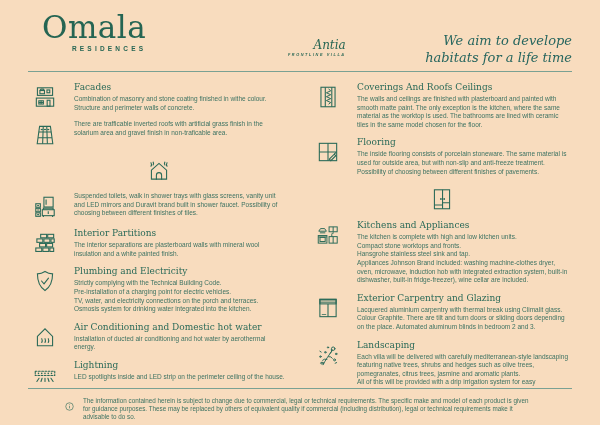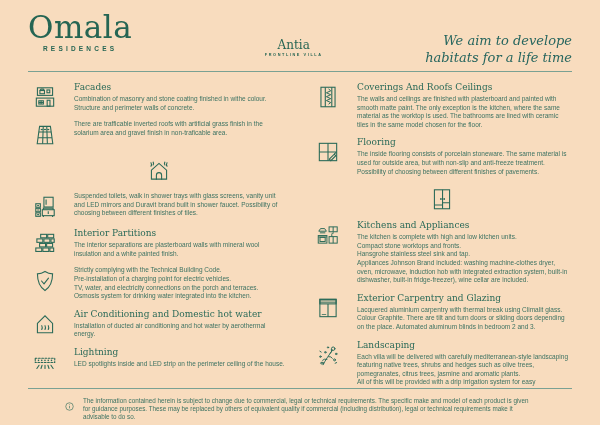--- a/index.html
+++ b/index.html
@@ -1,24 +1,24 @@
 <!DOCTYPE html>
 <html><head>
 <meta charset="utf-8">
 <style>
   html,body{margin:0;padding:0;}
   body{width:600px;height:425px;overflow:hidden;background:#f8dcbe;font-family:"Liberation Sans",sans-serif;}
   .page{position:relative;width:600px;height:425px;background:#f8dcbe;color:#2a6a58;}
 
   
   .header{position:absolute;top:0;left:28px;right:28px;height:70px;display:flex;justify-content:space-between;align-items:flex-start;}
-  .brand{margin-top:12px;margin-left:0;text-align:center;}
+  .brand{margin-top:12px;margin-left:14px;text-align:right;}
   .brand-name{font-family:"DejaVu Serif",serif;font-size:31px;line-height:30px;font-weight:400;color:#25655350;color:#256553;letter-spacing:.5px;}
   .brand-sub{font-size:6.5px;letter-spacing:3.2px;font-weight:bold;margin-top:3px;color:#256553;}
-  .villa{margin-top:8px;text-align:center;width:90px;margin-left:30px;}
+  .villa{margin-top:8px;text-align:right;width:90px;margin-left:30px;font-style:italic;}
   .villa svg{width:26px;height:30px;display:block;margin:0 auto;}
   .villa-name{font-family:"DejaVu Serif",serif;font-size:12px;line-height:12px;color:#256553;margin-top:1px;}
   .villa-sub{font-size:3.8px;letter-spacing:1.6px;font-weight:bold;color:#256553;margin-top:2px;}
   .tagline{margin-top:32px;font-family:"DejaVu Serif",serif;font-style:italic;font-size:13px;line-height:17px;text-align:right;white-space:pre-line;color:#25655e;}
 
   .divider-top{position:absolute;top:71px;left:28px;right:28px;border-top:.8px solid #7aa193;}
 
   
   .columns{position:absolute;top:82px;left:30px;right:30px;display:flex;gap:26px;}
   .col{flex:1;min-width:0;}
@@ -153,20 +153,21 @@
     </div>
   </div>
         <div class="spec-item">
     <span class="spec-icon">
             <svg viewBox="0 0 24 24" fill="none" stroke-width="1" stroke-linecap="round">
               <path d="M12,3.2 C14.4,4.8 16.9,5.4 19,5.4 C19,12 17,17.6 12,20.8 C7,17.6 5,12 5,5.4 C7.1,5.4 9.6,4.8 12,3.2 Z"></path>
               <path d="M8.8,12 l2.3,2.6 l4.1,-5.2"></path>
             </svg>
           </span>
     <div class="spec-text">
+      <h3 class="spec-title">Plumbing and Electricity</h3>
       <p class="spec-body">Strictly complying with the Technical Building Code.
 Pre-installation of a charging point for electric vehicles.
 TV, water, and electricity connections on the porch and terraces.
 Osmosis system for drinking water integrated into the kitchen.</p>
     </div>
   </div>
         <div class="spec-item">
     <span class="spec-icon">
             <svg viewBox="0 0 24 24" fill="none" stroke-width="1" stroke-linecap="round">
               <path d="M5,11.5 L12,4.5 L19,11.5 L19,20 L5,20 Z"></path>

